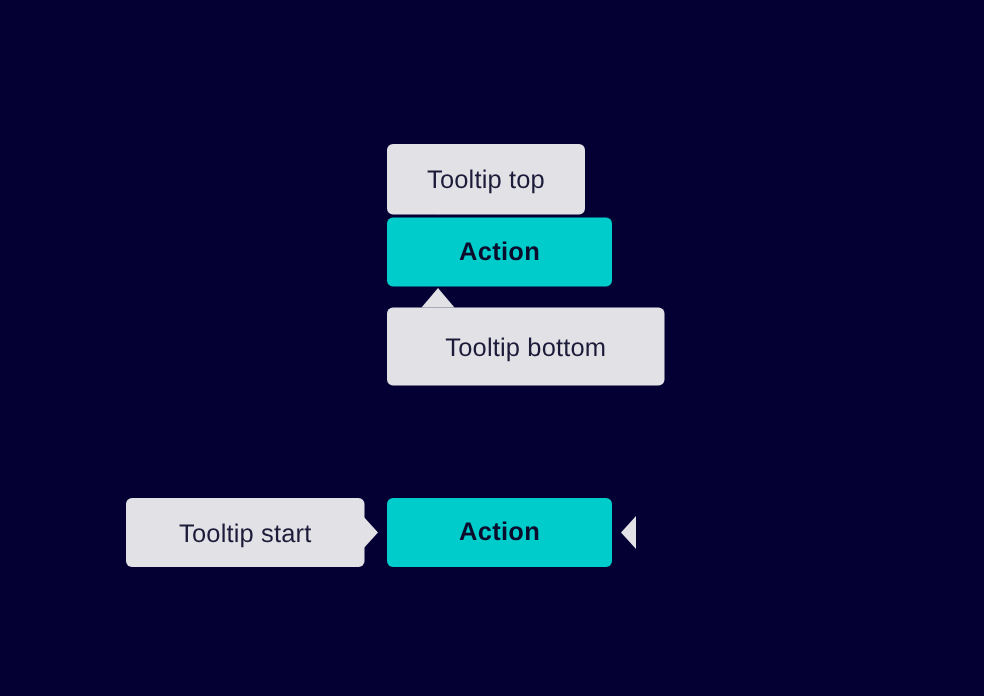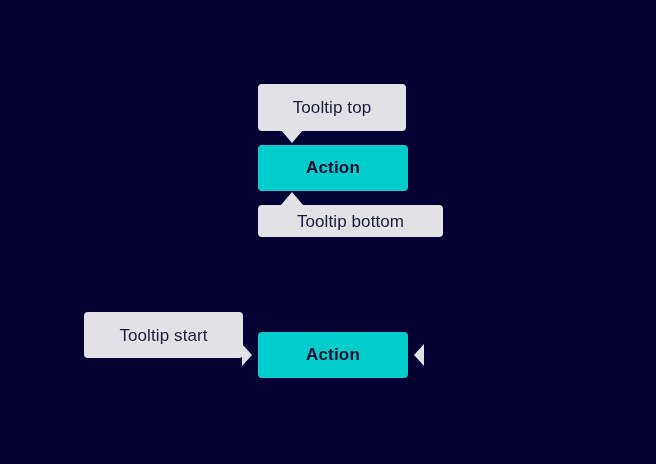--- a/index.html
+++ b/index.html
@@ -79,28 +79,28 @@
     display: flex;
     align-items: center;
     justify-content: center;
     padding: 0;
     cursor: pointer;
     box-sizing: border-box;
   }
 
   
   
-  #tt-top      { left: 258px; top: 84px;  width: 148px; height: 47px; }
+  #tt-top      { left: 258px; top: 96px;  width: 132px; height: 47px; }
   #tt-top-arr  { left: 281px; top: 130px; }
   #btn-1       { left: 258px; top: 145px; width: 150px; height: 46px; }
   #tt-bottom-arr { left: 281px; top: 192px; }
-  #tt-bottom   { left: 258px; top: 205px; width: 185px; height: 32px; }
+  #tt-bottom   { left: 258px; top: 205px; width: 185px; height: 52px; }
 
   
-  #tt-start      { left: 84px;  top: 312px; width: 159px; height: 46px; }
+  #tt-start      { left: 84px;  top: 332px; width: 159px; height: 46px; }
   #tt-start-arr  { left: 242px; top: 344px; }
   #btn-2         { left: 258px; top: 332px; width: 150px; height: 46px; }
   #tt-end-arr    { left: 414px; top: 344px; }
   #tt-end        { left: 420px; top: 332px; width: 151px; height: 46px; }
 </style>
 </head>
 <body>
 
 <div id="canvas">
 

